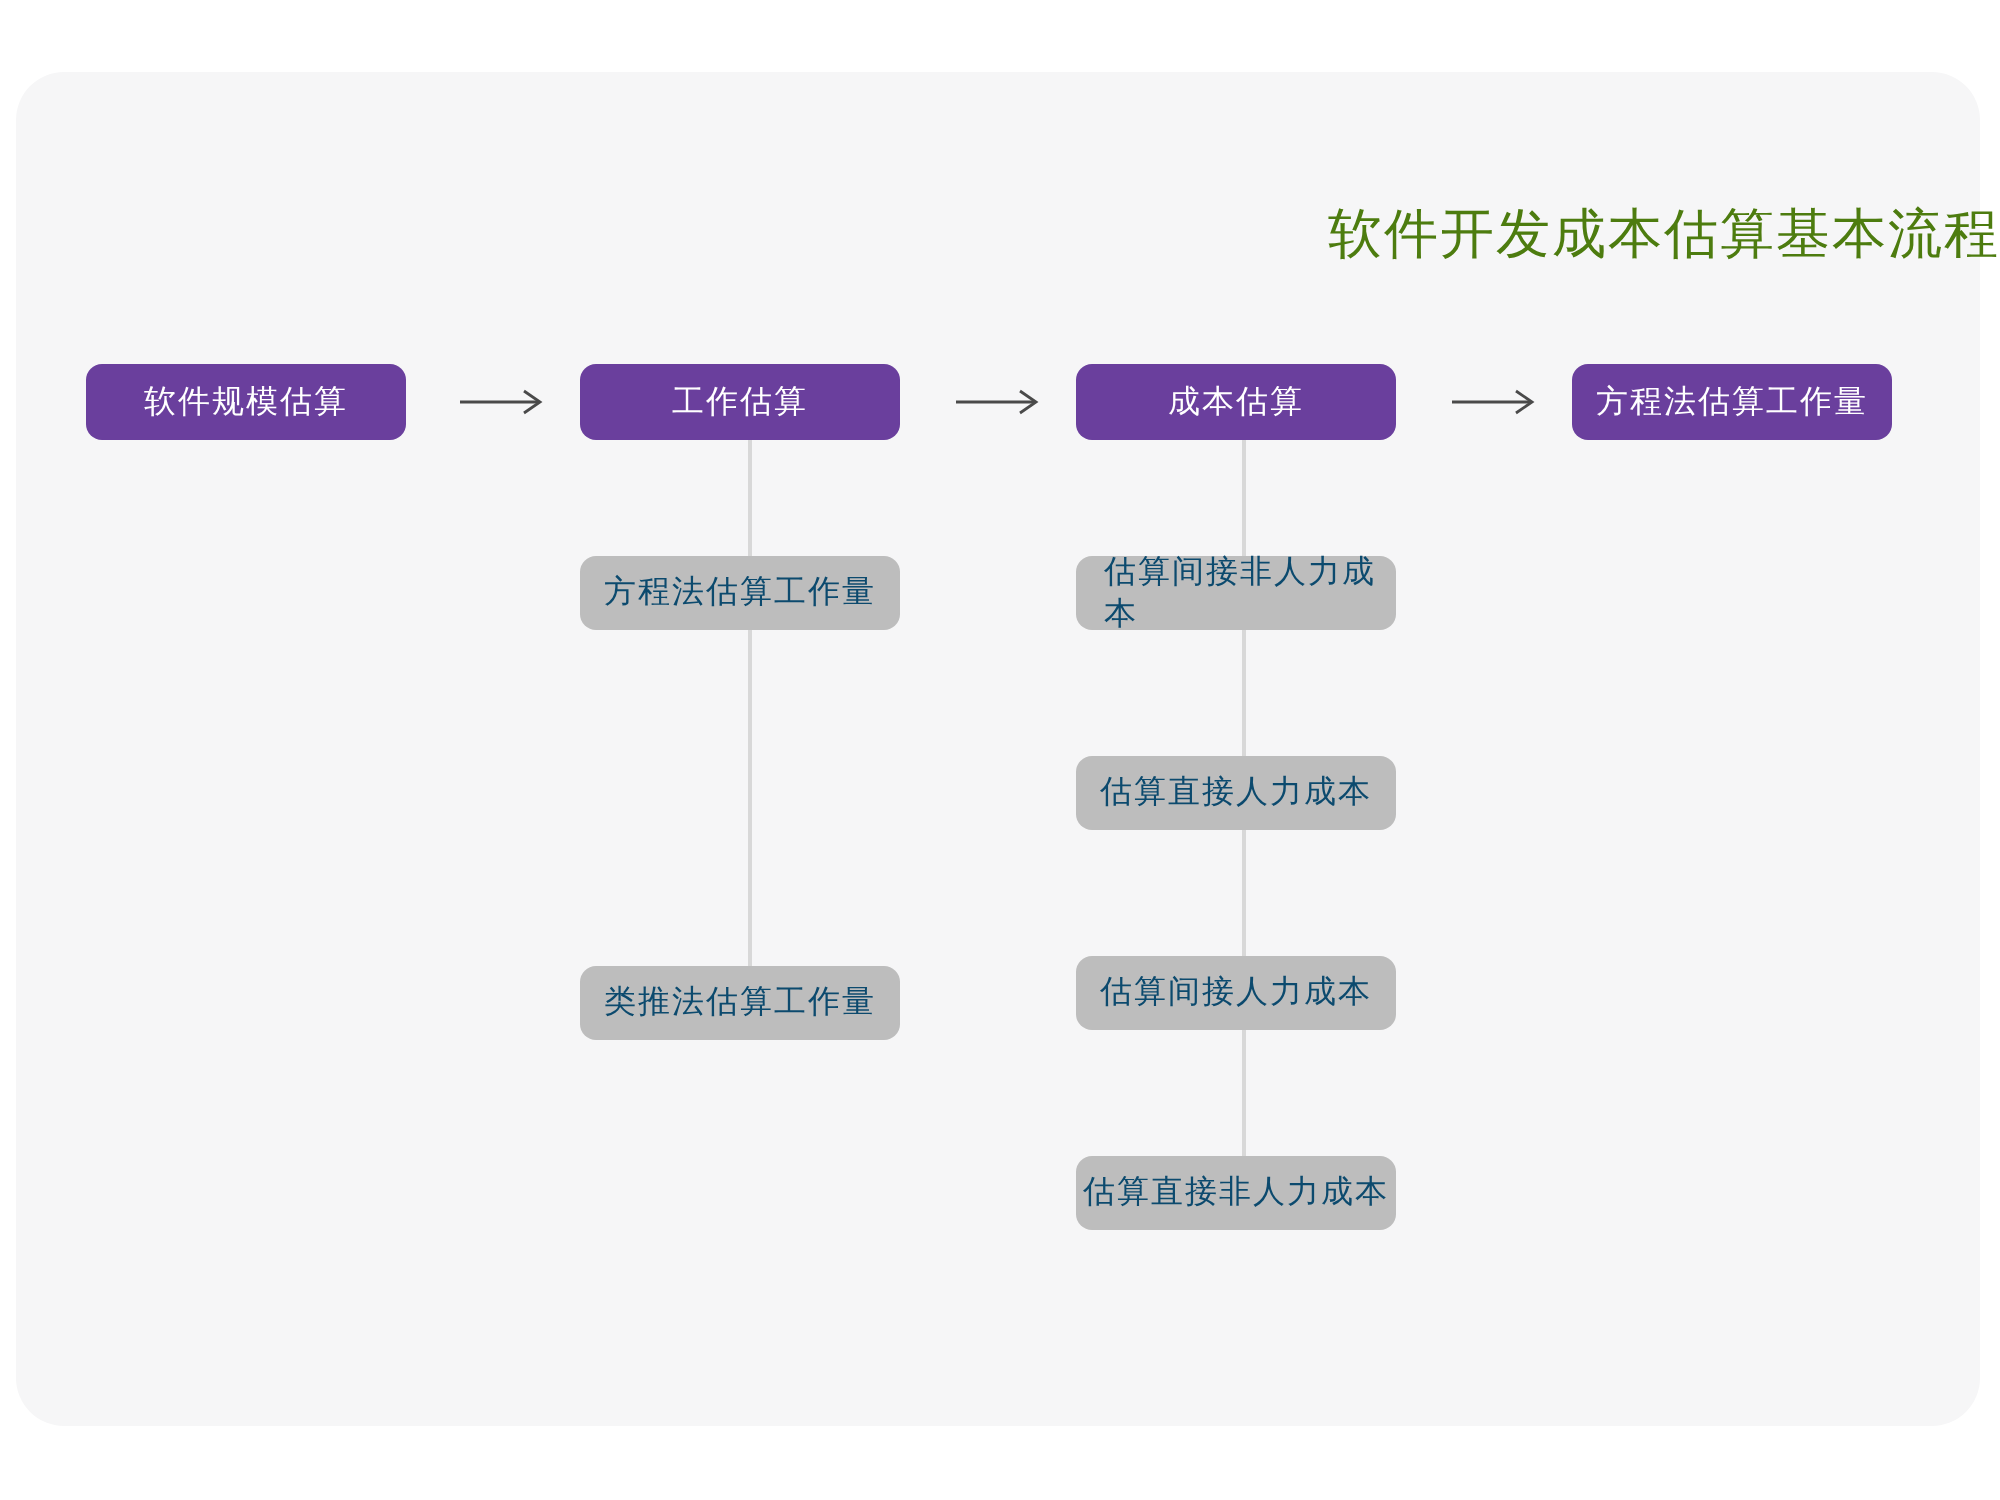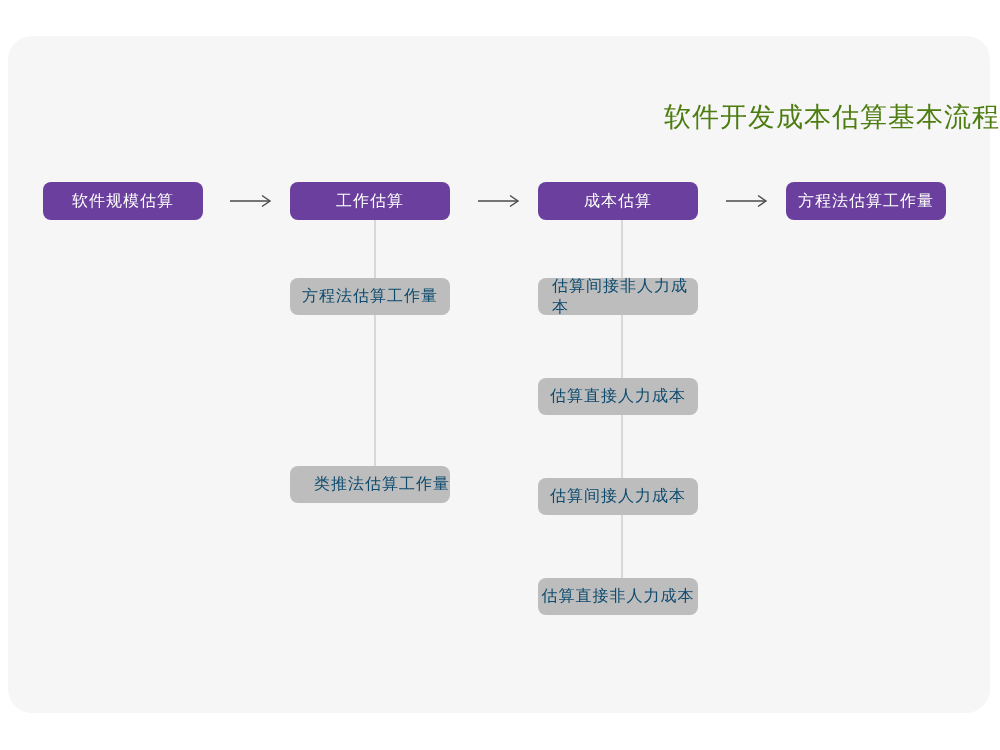--- a/index.html
+++ b/index.html
@@ -110,21 +110,21 @@
     <polyline points="33,1.5 41,7 33,12.5" fill="none" stroke="#4a4a4a" stroke-width="1.4"></polyline>
   </svg>
 
   <div class="node node-main" style="left:786px;">
     <span>方程法估算工作量</span>
   </div>
 
   <div class="node node-sub" style="left:290px; top:278px;">
     <span>方程法估算工作量</span>
   </div>
-  <div class="node node-sub" style="left:290px; top:466px;justify-content:flex-end;">
+  <div class="node node-sub" style="left:290px; top:483px;">
     <span>类推法估算工作量</span>
   </div>
 
   <div class="node node-sub" style="left:538px; top:278px;padding-left:14px;">
     <span>估算间接非人力成本</span>
   </div>
   <div class="node node-sub" style="left:538px; top:378px;">
     <span>估算直接人力成本</span>
   </div>
   <div class="node node-sub" style="left:538px; top:578px;">

